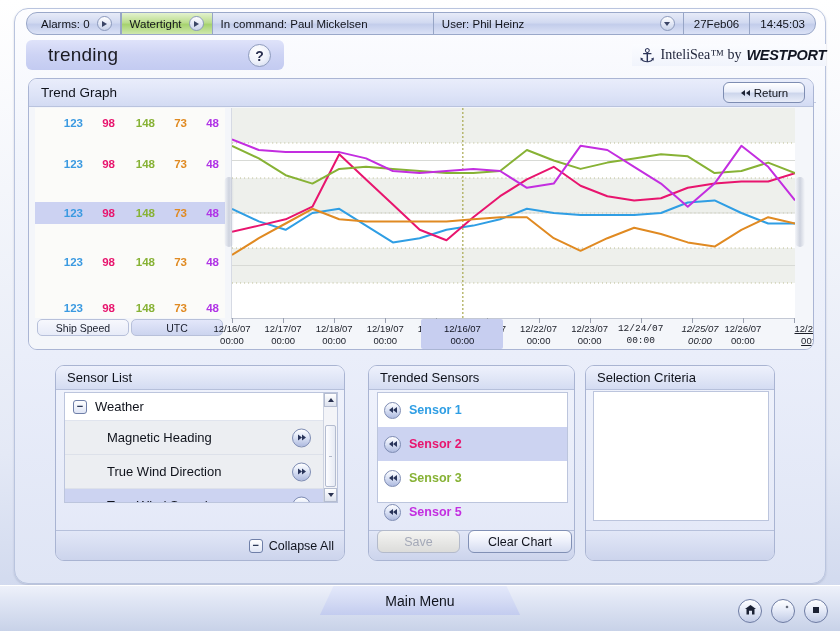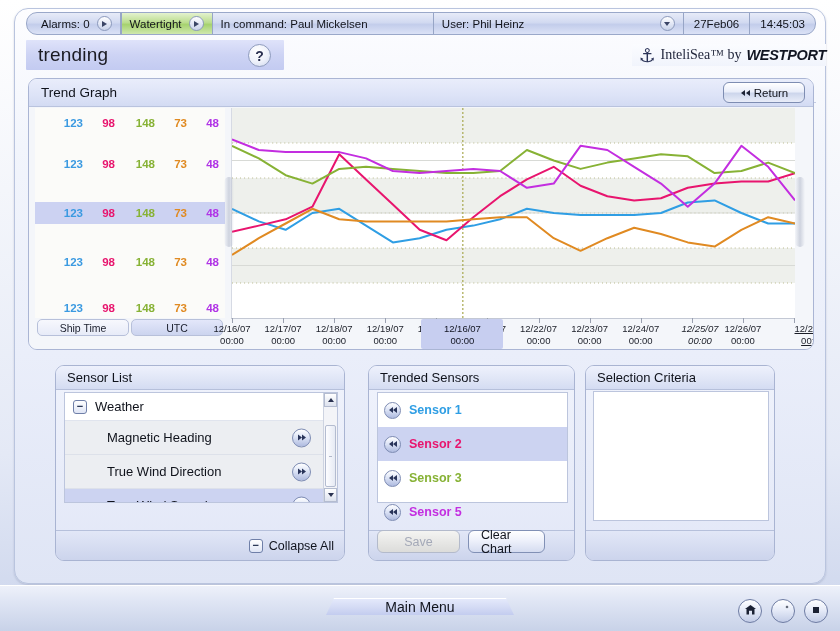--- a/index.html
+++ b/index.html
@@ -49,23 +49,23 @@
   .arrow-btn svg { display:block; }
   .sb-date { padding:0 10px; }
   .sb-time { padding:0 10px 0 10px; }
 
   
   .title-wrap {
     position:absolute; left:26px; top:40px; width:790px; height:30px;
   }
   .title-tab {
     position:absolute; left:0; top:0; width:258px; height:30px;
-    border-radius:1px;
+    border-radius:6px;
     background:linear-gradient(180deg,#dfe3fa 0%,#cdd3f4 50%,#c3cbf1 100%);
-    display:flex; align-items:center; padding-left:12px;
+    display:flex; align-items:center; padding-left:22px;
     font-size:19px; color:#1a1a22; letter-spacing:.2px;
   }
   .help-btn {
     position:absolute; left:248px; top:44px; width:23px; height:23px;
     border-radius:50%; border:1px solid #8f9cbd;
     background:radial-gradient(circle at 40% 30%,#ffffff 0%,#eef1fa 55%,#ccd5ec 100%);
     display:flex; align-items:center; justify-content:center;
     font-size:14px; color:#2a3050; font-weight:bold;
   }
   .title-rule {
@@ -279,21 +279,21 @@
     background:#ffffff; border:1px solid #bcc5dd;
   }
 
   
   .mm-band {
     position:absolute; left:0; bottom:0; width:840px; height:46px;
     background:linear-gradient(180deg,#eef1fa 0%,#dfe5f4 35%,#c8d2e8 100%);
     border-top:1px solid #ffffff;
   }
   .mm-tab {
-    position:absolute; left:318px; bottom:16px; width:204px; height:17px;
+    position:absolute; left:318px; bottom:16px; width:204px; height:30px;
     background:linear-gradient(180deg,#e4e9fb 0%,#d3daf4 55%,#c3ccef 100%);
     border-top:1px solid #ffffff;
     clip-path:polygon(16px 0, 188px 0, 204px 34px, 0 34px);
     display:flex; align-items:center; justify-content:center;
     font-size:14px; color:#10131c;
   }
   .corner-btns {
     position:absolute; right:12px; bottom:8px; display:flex; gap:9px;
   }
   .cbtn {
@@ -408,21 +408,21 @@
           <span class="v0">123</span>
           <span class="v1">98</span>
           <span class="v2">148</span>
           <span class="v3">73</span>
           <span class="v4">48</span>
         </div>
       </div>
 
       <div class="timebtns">
         <div class="timebtn">
-          <span>Ship Time</span>
+          <span>Ship Speed</span>
         </div>
         <div class="timebtn active">
           <span>UTC</span>
         </div>
       </div>
 
       <div class="plotbox">
         <svg id="plot-svg" viewBox="0 0 560 210" preserveAspectRatio="none">
             <rect x="0" y="0" width="560" height="35" fill="#eef0ec"></rect>
             <rect x="0" y="35" width="560" height="35" fill="#ffffff"></rect>
@@ -461,21 +461,21 @@
           <div class="xtick" style="left: 154.273px;">12/19/07<br>00:00</div>
           <div class="xtick-mark" style="left: 205.364px;"></div>
           <div class="xtick" style="left: 205.364px;">12/20/07<br>00:00</div>
           <div class="xtick-mark" style="left: 256.455px;"></div>
           <div class="xtick" style="left: 256.455px;">12/21/07<br>00:00</div>
           <div class="xtick-mark" style="left: 307.545px;"></div>
           <div class="xtick" style="left: 307.545px;">12/22/07<br>00:00</div>
           <div class="xtick-mark" style="left: 358.636px;"></div>
           <div class="xtick" style="left: 358.636px;">12/23/07<br>00:00</div>
           <div class="xtick-mark" style="left: 409.727px;"></div>
-          <div class="xtick" style="left: 409.727px;">12/24/07<br>00:00</div>
+          <div class="xtick" style="left: 409.727px; font-family: Liberation Mono, monospace;">12/24/07<br>00:00</div>
           <div class="xtick-mark" style="left: 460.818px;"></div>
           <div class="xtick" style="left: 469px; font-style: italic;">12/25/07<br>00:00</div>
           <div class="xtick-mark" style="left: 511.909px;"></div>
           <div class="xtick" style="left: 511.909px;">12/26/07<br>00:00</div>
           <div class="xtick-mark" style="left: 563px;"></div>
           <div class="xtick" style="left: 582px; text-decoration: underline;">12/27/07<br>00:00</div>
           <div class="xhilite" style="left: 231.42px;">12/16/07<br>00:00</div>
         </div>
     </div>
   </div>
@@ -573,21 +573,21 @@
             </svg>
         </span>
         <span style="color:#c32ee0">Sensor 5</span>
       </div>
     </div>
     <div class="subfoot"></div>
     <div class="ts-buttons">
       <div class="btn disabled" style="width:83px">
         <span>Save</span>
       </div>
-      <div class="btn" style="width:77px">
+      <div class="btn" style="width:104px">
         <span>Clear Chart</span>
       </div>
     </div>
   </div>
 
   <div class="subpanel" id="selection">
     <div class="subhead">
       <span>Selection Criteria</span>
     </div>
     <div class="sc-body">

